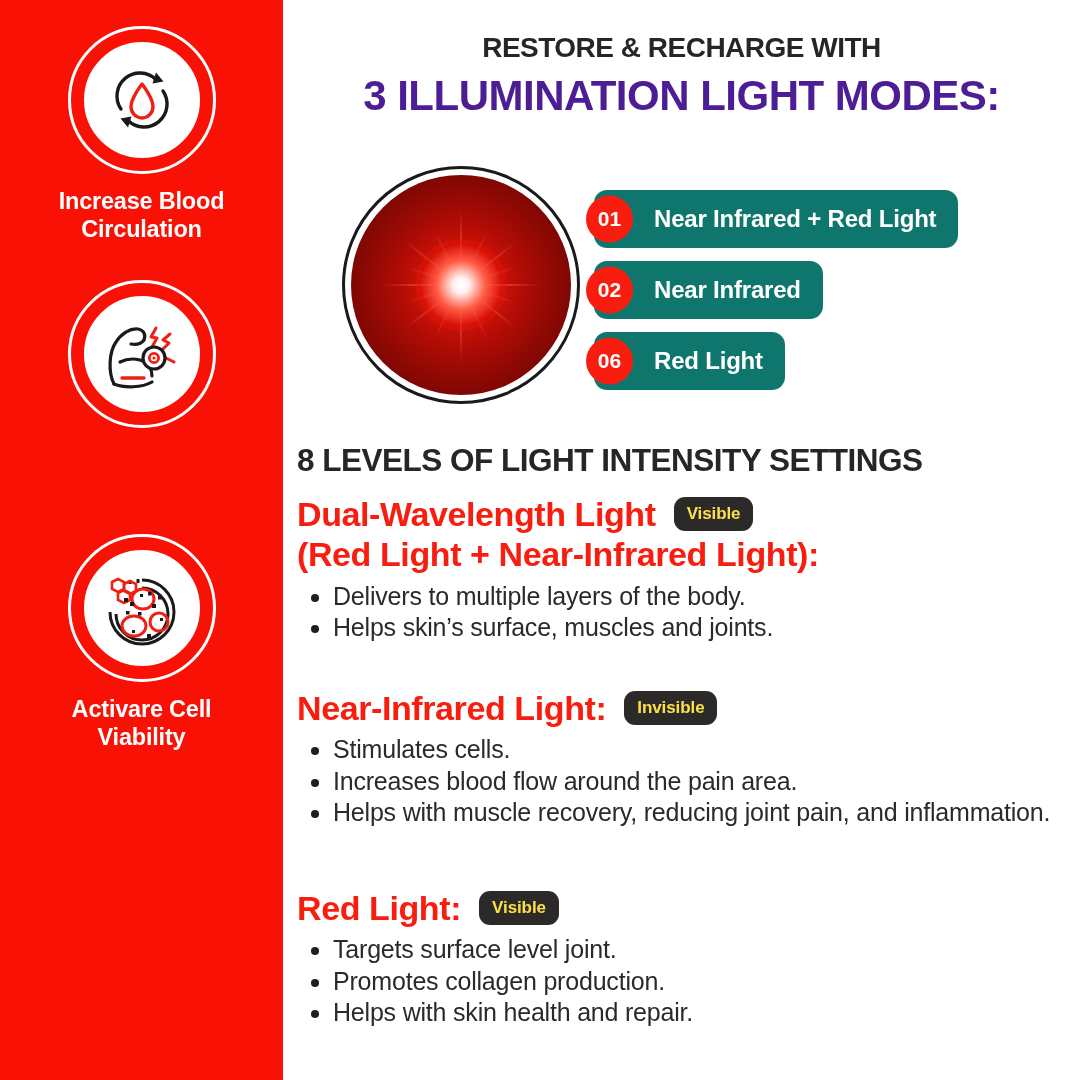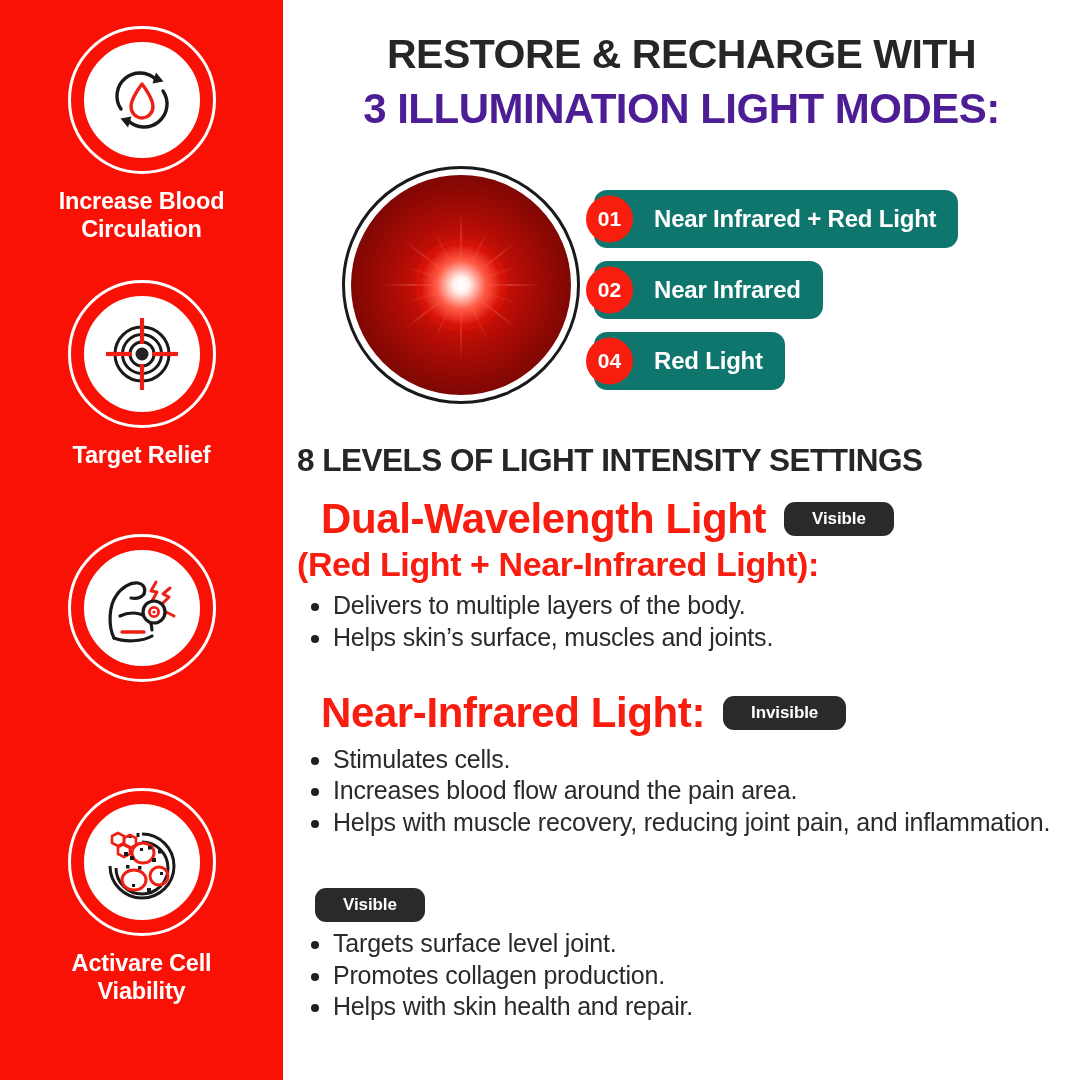--- a/index.html
+++ b/index.html
@@ -88,21 +88,21 @@
 
   .headline {
     position: absolute;
     left: 0; top: 34px;
     width: 797px;
     text-align: center;
   }
   .headline .l1 {
     display: block;
     color: #272525;
-    font-size: 41px;
+    font-size: 28px;
     font-weight: bold;
     letter-spacing: -0.5px;
     line-height: 1.0;
   }
   .headline .l2 {
     display: block;
     color: #4c1d95;
     font-size: 42px;
     font-weight: bold;
     letter-spacing: -0.5px;
@@ -209,44 +209,43 @@
   
   .section { position: absolute; left: 14px; width: 780px; }
   .sec-head {
     display: flex;
     align-items: center;
     flex-wrap: wrap;
     gap: 0;
   }
   .sec-title {
     color: #f81d0f;
-    font-size: 42px;
+    font-size: 34px;
     font-weight: bold;
     letter-spacing: -0.4px;
     line-height: 1.19;
-    margin-left: 24px;
   }
   .sec-title2 {
     color: #f81d0f;
     font-size: 34px;
     font-weight: bold;
     letter-spacing: -0.4px;
     line-height: 1.19;
     display: block;
   }
   .vis-tag {
     display: inline-flex;
     align-items: center;
     justify-content: center;
     background: #2b2a28;
-    color: #ffffff;
+    color: #fde047;
     border-radius: 11px;
     font-size: 17px;
     font-weight: bold;
-    padding: 7px 28px;
+    padding: 7px 13px;
     margin-left: 18px;
     white-space: nowrap;
     letter-spacing: -0.1px;
   }
   ul.bullets {
     list-style: none;
     margin: 6px 0 0 0;
     padding: 0;
   }
   ul.bullets li {
@@ -286,43 +285,20 @@
               <polygon points="24,65.5 16.5,56.5 27.5,54.5" fill="#1a1a1a"></polygon>
               <path d="M38 22 C38 22 27 36 27 44.5 C27 51 32 56 38 56 C44 56 49 51 49 44.5 C49 36 38 22 38 22 Z" fill="none" stroke="#ee2016" stroke-width="3.4" stroke-linejoin="round"></path>
             </svg>
           </span>
         </div>
       </div>
       <div class="benefit-label">Increase Blood
 Circulation</div>
     </div>
 
-    <div class="benefit">
-      <div class="badge-circle">
-        <div class="badge-inner">
-          <span>
-            <svg width="80" height="80" viewBox="0 0 80 80">
-              <g fill="none" stroke="#1a1a1a" stroke-width="3">
-                <circle cx="40" cy="40" r="27"></circle>
-                <circle cx="40" cy="40" r="19.5"></circle>
-                <circle cx="40" cy="40" r="12"></circle>
-              </g>
-              <g stroke="#ee2016" stroke-width="4.2" stroke-linecap="butt">
-                <line x1="40" y1="4" x2="40" y2="30"></line>
-                <line x1="40" y1="50" x2="40" y2="76"></line>
-                <line x1="4" y1="40" x2="30" y2="40"></line>
-                <line x1="50" y1="40" x2="76" y2="40"></line>
-              </g>
-              <circle cx="40" cy="40" r="6.5" fill="#232323"></circle>
-            </svg>
-          </span>
-        </div>
-      </div>
-      <div class="benefit-label">Target Relief</div>
-    </div>
 
     <div class="benefit">
       <div class="badge-circle">
         <div class="badge-inner">
           <span>
             <svg width="84" height="80" viewBox="0 0 84 80">
               <g fill="none" stroke="#1a1a1a" stroke-width="3.2" stroke-linecap="round" stroke-linejoin="round">
                 <path d="M14 70 C8 58 9 38 16 28 C21 20 30 14 38 15 C44 16 46 21 44 26"></path>
                 <path d="M44 26 C41 30 36 31 31 30"></path>
                 <path d="M20 48 C28 44 38 44 44 48 C49 51 52 56 52 62"></path>
@@ -421,21 +397,21 @@
       </div>
 
       <div class="mode-row">
         <div class="mode-num">02</div>
         <div class="mode-pill">
           <span class="mode-pill-label">Near Infrared</span>
         </div>
       </div>
 
       <div class="mode-row">
-        <div class="mode-num">04</div>
+        <div class="mode-num">06</div>
         <div class="mode-pill">
           <span class="mode-pill-label">Red Light</span>
         </div>
       </div>
 
     </div>
 
     <div class="intensity">8 LEVELS OF LIGHT INTENSITY SETTINGS</div>
 
     <div class="section" style="top:494px;">
@@ -457,20 +433,21 @@
       </div>
       <ul class="bullets">
         <li>Stimulates cells.</li>
         <li>Increases blood flow around the pain area.</li>
         <li>Helps with muscle recovery, reducing joint pain, and inflammation.</li>
       </ul>
     </div>
 
     <div class="section" style="top:888px;">
       <div class="sec-head">
+        <span class="sec-title">Red Light:</span>
         <span class="vis-tag">Visible</span>
       </div>
       <ul class="bullets">
         <li>Targets surface level joint.</li>
         <li>Promotes collagen production.</li>
         <li>Helps with skin health and repair.</li>
       </ul>
     </div>
 
   </div>

